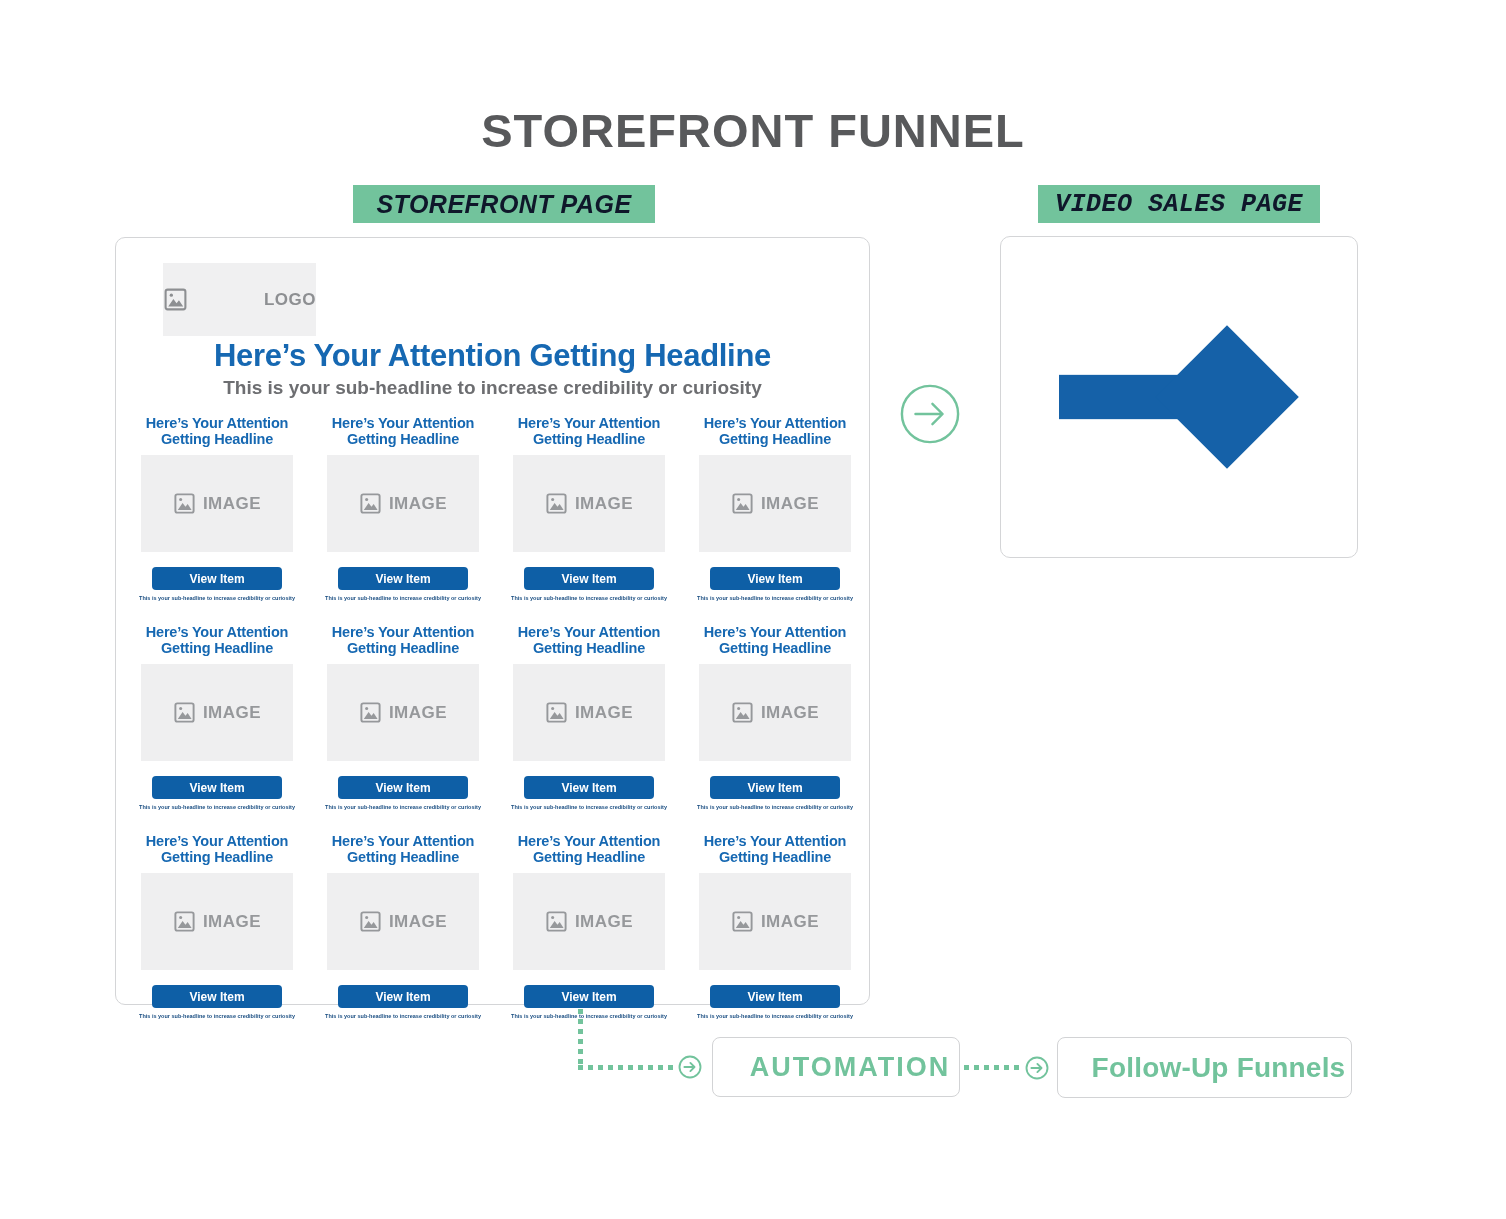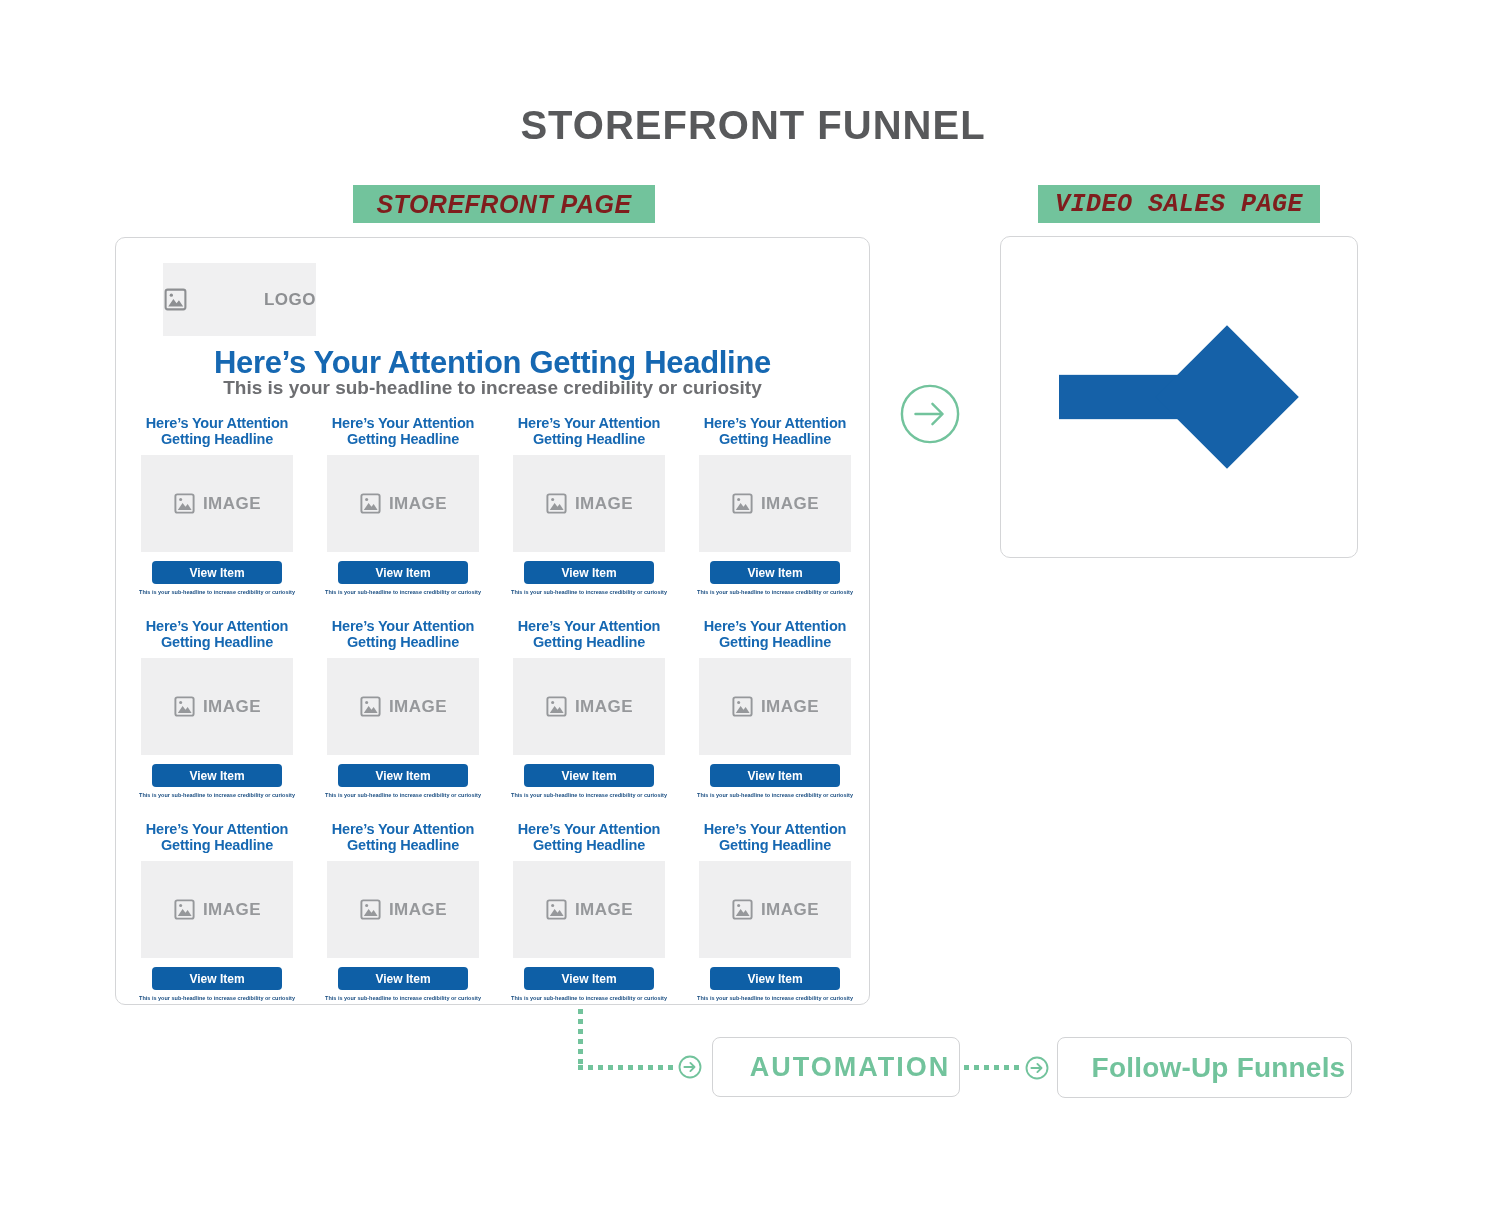--- a/index.html
+++ b/index.html
@@ -5,45 +5,45 @@
   * { margin:0; padding:0; box-sizing:border-box; }
   html,body { background:#ffffff; }
   .canvas {
     position:relative; width:1506px; height:1219px;
     font-family:"Liberation Sans", sans-serif; background:#ffffff; overflow:hidden;
   }
 
   
   .page-title {
     position:absolute; top:103px; left:0; width:100%;
-    text-align:center; font-size:40px; font-weight:bold; letter-spacing:1px;
+    text-align:center; font-size:47px; font-weight:bold; letter-spacing:1px;
     color:#58595b;
   }
   .badge {
     position:absolute; top:185px; height:38px;
-    background:#72c39c; color:#7f1d1d;
+    background:#72c39c; color:#0f172a;
     font-style:italic; font-weight:bold; font-size:25px; letter-spacing:0.5px;
     display:flex; align-items:center; justify-content:center;
   }
   .badge-storefront { left:353px; width:302px; }
   .badge-video     { left:1038px; width:282px;font-family:Liberation Mono, monospace; }
 
   
   .storefront-card {
     position:absolute; left:115px; top:237px; width:755px; height:768px;
     background:#ffffff; border:1.5px solid #d4d5d7; border-radius:10px;
   }
   .logo-box {
     position:absolute; left:47px; top:25px; width:153px; height:73px;
     background:#f0f0f1;
     display:flex; align-items:center; justify-content:space-between; gap:9px;
     color:#8d8f92; font-weight:bold; font-size:17px; letter-spacing:0.5px;
   }
   .main-headline {
-    position:absolute; top:107px; left:0; width:100%;
+    position:absolute; top:100px; left:0; width:100%;
     text-align:center; color:#1668b2; font-weight:bold; font-size:31px; letter-spacing:-0.3px;
   }
   .main-sub {
     position:absolute; top:139px; left:0; width:100%;
     text-align:center; color:#6d6e71; font-weight:bold; font-size:19px;
   }
   .product-grid {
     position:absolute; left:20px; top:178px; width:708px;
     display:grid; grid-template-columns:repeat(4,162px); column-gap:20px; row-gap:22px;gap:24px;
   }
@@ -51,21 +51,21 @@
   .pc-headline {
     color:#1668b2; font-weight:bold; font-size:14.5px; line-height:1.07;
     text-align:center; white-space:nowrap; letter-spacing:-0.2px;
   }
   .pc-image {
     margin-top:8px; width:152px; height:97px; background:#efeff0;
     display:flex; align-items:center; justify-content:center; gap:7px;
     color:#96989b; font-weight:bold; font-size:17px; letter-spacing:0.5px;
   }
   .pc-button {
-    margin-top:9px; width:130px; height:23px;
+    margin-top:15px; width:130px; height:23px;
     background:#0e5fa6; border-radius:4px;
     color:#ffffff; font-weight:bold; font-size:12px;
     display:flex; align-items:center; justify-content:center;
     cursor:pointer;
   }
   .pc-caption {
     margin-top:5px; font-size:5.5px; font-weight:bold; color:#1a4e82; white-space:nowrap;
   }
 
   

